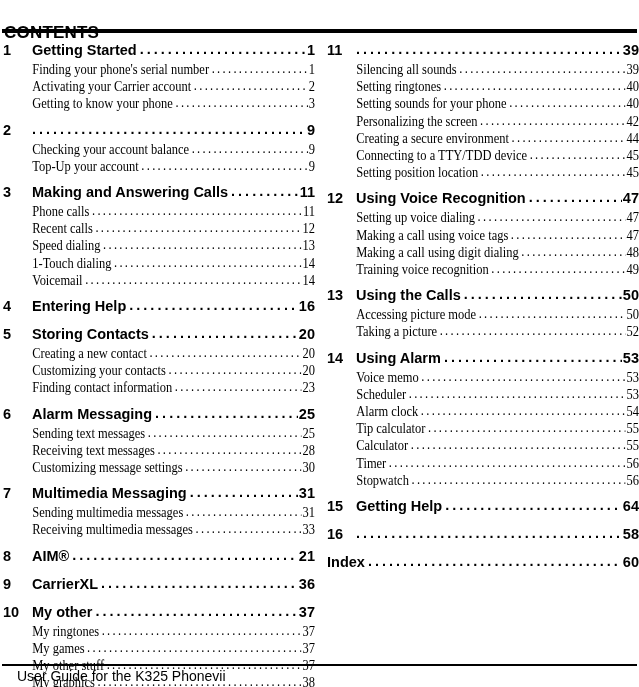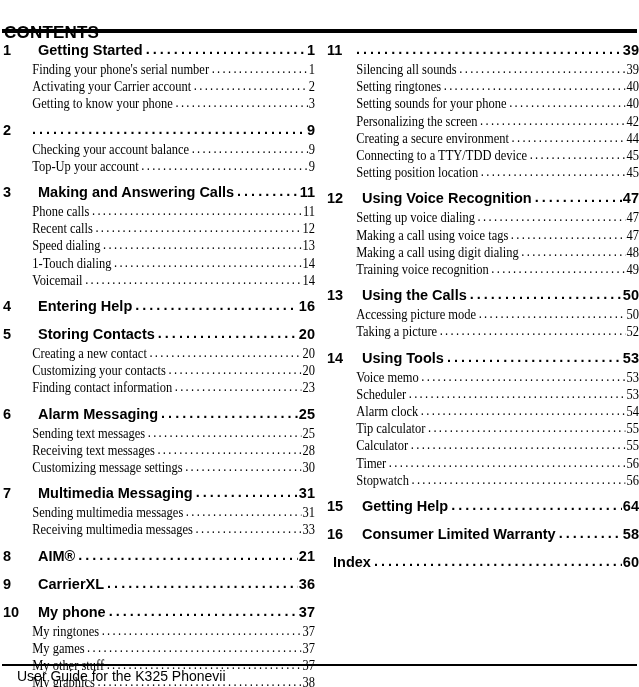--- a/index.html
+++ b/index.html
@@ -60,21 +60,20 @@
   }
   .chapter:first-child { margin-top: 0; }
   .chapter .num {
     width: 29px;
     flex: 0 0 29px;
     text-align: left;
   }
   .chapter .title {
     flex: 0 0 auto;
     padding-right: 3px;
-    margin-left: 6px;
   }
   .chapter .leader {
     flex: 1 1 auto;
     overflow: hidden;
     white-space: nowrap;
     font-family: "Liberation Sans", sans-serif;
     font-weight: bold;
     letter-spacing: 3.0px;
     font-size: 14.5px;
     line-height: 21px;
@@ -313,21 +312,21 @@
       <span class="page">21</span>
     </div>
     <div class="chapter">
       <span class="num">9</span>
       <span class="title">CarrierXL</span>
       <span class="leader">................................................................................</span>
       <span class="page">36</span>
     </div>
     <div class="chapter">
       <span class="num">10</span>
-      <span class="title">My phone</span>
+      <span class="title">My other</span>
       <span class="leader">................................................................................</span>
       <span class="page">37</span>
     </div>
     <div class="entry">
       <span class="pad"></span>
       <span class="title">My ringtones</span>
       <span class="leader">................................................................................</span>
       <span class="page">37</span>
     </div>
     <div class="entry">
@@ -440,21 +439,21 @@
       <span class="page">50</span>
     </div>
     <div class="entry">
       <span class="pad"></span>
       <span class="title">Taking a picture</span>
       <span class="leader">................................................................................</span>
       <span class="page">52</span>
     </div>
     <div class="chapter">
       <span class="num">14</span>
-      <span class="title">Using Tools</span>
+      <span class="title">Using Alarm</span>
       <span class="leader">................................................................................</span>
       <span class="page">53</span>
     </div>
     <div class="entry">
       <span class="pad"></span>
       <span class="title">Voice memo</span>
       <span class="leader">................................................................................</span>
       <span class="page">53</span>
     </div>
     <div class="entry">
@@ -494,21 +493,20 @@
       <span class="page">56</span>
     </div>
     <div class="chapter">
       <span class="num">15</span>
       <span class="title">Getting Help</span>
       <span class="leader">................................................................................</span>
       <span class="page">64</span>
     </div>
     <div class="chapter">
       <span class="num">16</span>
-      <span class="title">Consumer Limited Warranty</span>
       <span class="leader">................................................................................</span>
       <span class="page">58</span>
     </div>
     <div class="chapter no-num">
       <span class="title">Index</span>
       <span class="leader">................................................................................</span>
       <span class="page">60</span>
     </div>
   </div>
 

